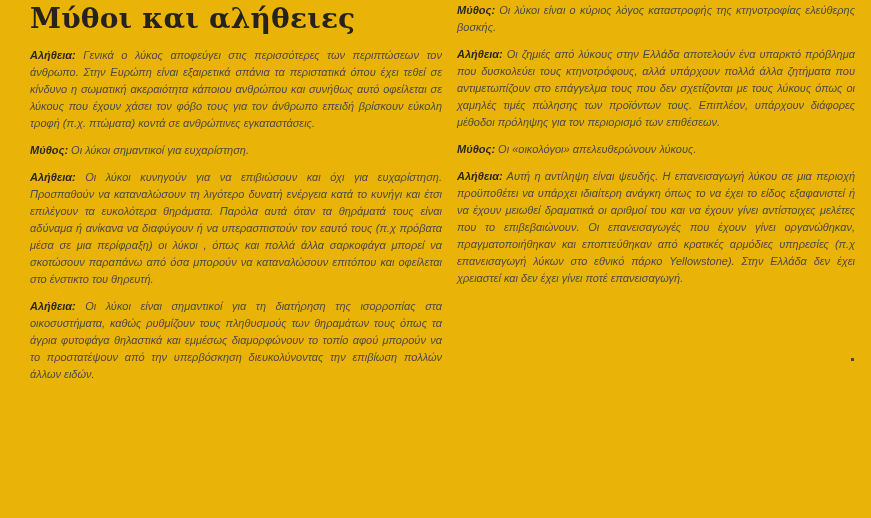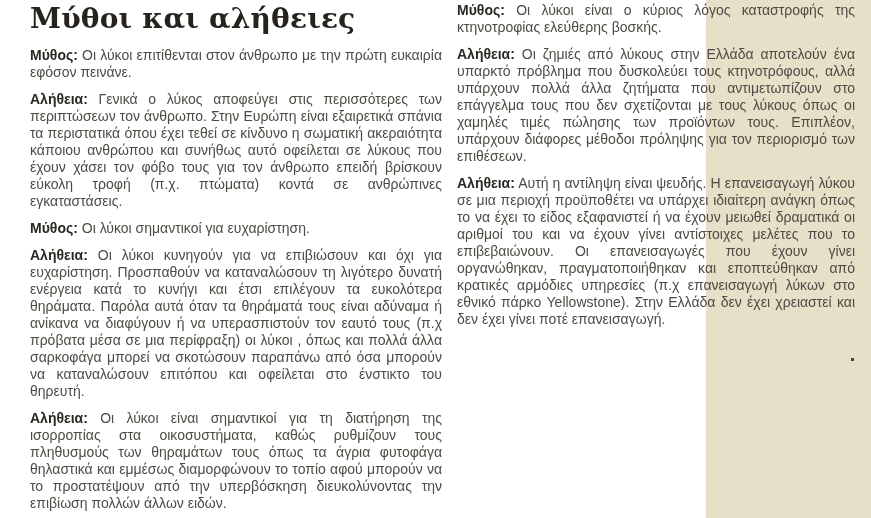--- a/index.html
+++ b/index.html
@@ -8,23 +8,23 @@
   }
   body {
     width: 871px;
     height: 518px;
     background: #e8dfc9;
     font-family: "Liberation Sans", sans-serif;
     overflow: hidden;
   }
   .page {
     position: relative;
-    width: 706px;
+    width: 871px;
     height: 518px;
-    background: #ffffff;
+    background: #eab308;
   }
   .col {
     position: absolute;
     top: 0;
   }
   .col-left {
     left: 30px;
     width: 412px;
     top: 4px;
   }
@@ -37,24 +37,25 @@
     margin: 0 0 13px 0;
     font-family: "DejaVu Serif", "Liberation Serif", serif;
     font-weight: 700;
     font-size: 28px;
     line-height: 30px;
     color: #26221c;
     letter-spacing: 0.2px;
   }
   p.entry {
     margin: 0 0 10px 0;
-    font-size: 14px;
+    font-size: 11px;
     line-height: 17px;
     color: #4e4b44;
     text-align: justify;
+    font-style: italic;
   }
   p.entry .lbl {
     font-weight: 700;
     color: #2b2721;
   }
   .stray-dot {
     position: absolute;
     left: 851px;
     top: 358px;
     width: 3px;
@@ -63,36 +64,36 @@
   }
 </style>
 </head>
 <body>
 
 <div class="page">
 
   <div class="col col-left">
     <h1 class="page-title">Μύθοι και αλήθειες</h1>
 
-    <p class="entry"><span class="lbl">Μύθος:</span><span> Οι λύκοι επιτίθενται στον άνθρωπο με την πρώτη ευκαιρία εφόσον πεινάνε.</span></p>
 
     <p class="entry"><span class="lbl">Αλήθεια:</span><span> Γενικά ο λύκος αποφεύγει στις περισσότερες των περιπτώσεων τον άνθρωπο. Στην Ευρώπη είναι εξαιρετικά σπάνια τα περιστατικά όπου έχει τεθεί σε κίνδυνο η σωματική ακεραιότητα κάποιου ανθρώπου και συνήθως αυτό οφείλεται σε λύκους που έχουν χάσει τον φόβο τους για τον άνθρωπο επειδή βρίσκουν εύκολη τροφή (π.χ. πτώματα) κοντά σε ανθρώπινες εγκαταστάσεις.</span></p>
 
     <p class="entry"><span class="lbl">Μύθος:</span><span> Οι λύκοι σημαντικοί για ευχαρίστηση.</span></p>
 
     <p class="entry"><span class="lbl">Αλήθεια:</span><span> Οι λύκοι κυνηγούν για να επιβιώσουν και όχι για ευχαρίστηση. Προσπαθούν να καταναλώσουν τη λιγότερο δυνατή ενέργεια κατά το κυνήγι και έτσι επιλέγουν τα ευκολότερα θηράματα. Παρόλα αυτά όταν τα θηράματά τους είναι αδύναμα ή ανίκανα να διαφύγουν ή να υπερασπιστούν τον εαυτό τους (π.χ πρόβατα μέσα σε μια περίφραξη) οι λύκοι , όπως και πολλά άλλα σαρκοφάγα μπορεί να σκοτώσουν παραπάνω από όσα μπορούν να καταναλώσουν επιτόπου και οφείλεται στο ένστικτο του θηρευτή.</span></p>
 
 
     <p class="entry"><span class="lbl">Αλήθεια:</span><span> Οι λύκοι είναι σημαντικοί για τη διατήρηση της ισορροπίας στα οικοσυστήματα, καθώς ρυθμίζουν τους πληθυσμούς των θηραμάτων τους όπως τα άγρια φυτοφάγα θηλαστικά και εμμέσως διαμορφώνουν το τοπίο αφού μπορούν να το προστατέψουν από την υπερβόσκηση διευκολύνοντας την επιβίωση πολλών άλλων ειδών.</span></p>
   </div>
 
   <div class="col col-right">
     <p class="entry"><span class="lbl">Μύθος:</span><span> Οι λύκοι είναι ο κύριος λόγος καταστροφής της κτηνοτροφίας ελεύθερης βοσκής.</span></p>
 
     <p class="entry"><span class="lbl">Αλήθεια:</span><span> Οι ζημιές από λύκους στην Ελλάδα αποτελούν ένα υπαρκτό πρόβλημα που δυσκολεύει τους κτηνοτρόφους, αλλά υπάρχουν πολλά άλλα ζητήματα που αντιμετωπίζουν στο επάγγελμα τους που δεν σχετίζονται με τους λύκους όπως οι χαμηλές τιμές πώλησης των προϊόντων τους. Επιπλέον, υπάρχουν διάφορες μέθοδοι πρόληψης για τον περιορισμό των επιθέσεων.</span></p>
 
+    <p class="entry"><span class="lbl">Μύθος:</span><span> Οι «οικολόγοι» απελευθερώνουν λύκους.</span></p>
 
     <p class="entry"><span class="lbl">Αλήθεια:</span><span> Αυτή η αντίληψη είναι ψευδής. Η επανεισαγωγή λύκου σε μια περιοχή προϋποθέτει να υπάρχει ιδιαίτερη ανάγκη όπως το να έχει το είδος εξαφανιστεί ή να έχουν μειωθεί δραματικά οι αριθμοί του και να έχουν γίνει αντίστοιχες μελέτες που το επιβεβαιώνουν. Οι επανεισαγωγές που έχουν γίνει οργανώθηκαν, πραγματοποιήθηκαν και εποπτεύθηκαν από κρατικές αρμόδιες υπηρεσίες (π.χ επανεισαγωγή λύκων στο εθνικό πάρκο Yellowstone). Στην Ελλάδα δεν έχει χρειαστεί και δεν έχει γίνει ποτέ επανεισαγωγή.</span></p>
   </div>
 
   <div class="stray-dot"></div>
 
 </div>
 
 </body></html>

